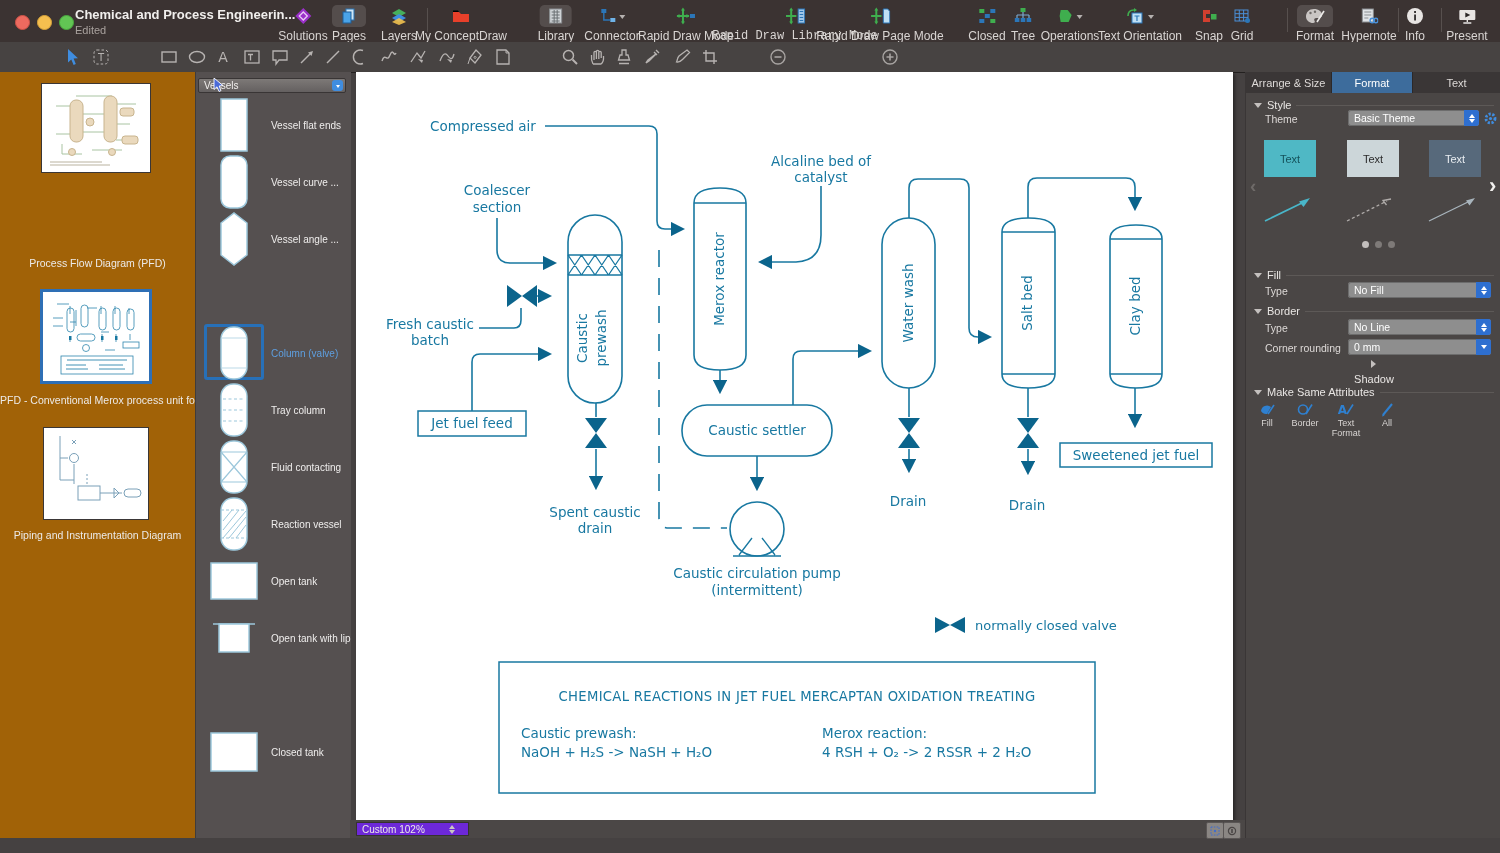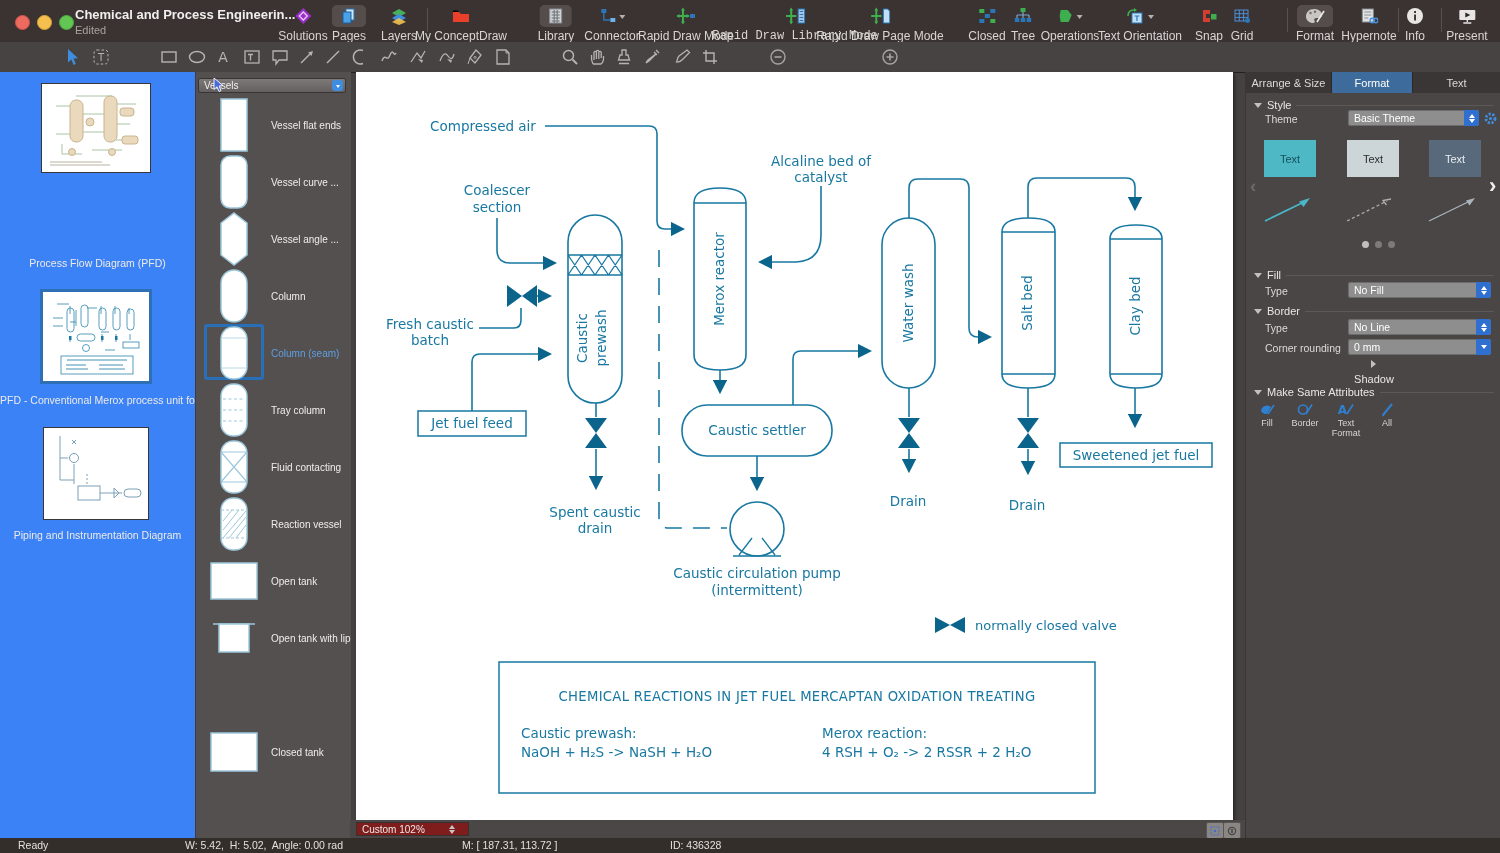--- a/index.html
+++ b/index.html
@@ -15,39 +15,39 @@
   .tbi .lbl{font-size:12px;color:#d9d5d3;white-space:nowrap;}
   .chev{width:0;height:0;border:3px solid transparent;border-top:4px solid #b5b1af;margin-top:4px;}
   .tbsep{position:absolute;top:8px;width:1px;height:24px;background:#57504e;}
   
   #toolrow{position:absolute;left:0;top:42px;width:1500px;height:30px;background:#474342;border-bottom:1px solid #23201f;}
   .tool{position:absolute;top:3px;width:24px;height:24px;transform:translateX(-50%);display:flex;align-items:center;justify-content:center;border-radius:4px;}
   #zoomtrack{position:absolute;left:798px;top:55px;width:74px;height:4px;border-radius:2px;background:#8a8684;}
   #zoomfill{position:absolute;left:0;top:0;width:26px;height:4px;border-radius:2px;background:#3f8de0;}
   #zoomthumb{position:absolute;left:18px;top:-5px;width:13px;height:13px;border-radius:50%;background:#c9c5c3;}
   
-  #pages-sb{position:absolute;left:0;top:72px;width:195px;height:766px;background:#3b82f6;}
+  #pages-sb{position:absolute;left:0;top:72px;width:195px;height:766px;background:#a16207;}
   .thumb{position:absolute;background:#fff;box-shadow:0 0 0 1px #3a3636;}
   .thumb.sel{box-shadow:0 0 0 3px #2e6fb5;}
   .thumb-cap{position:absolute;width:195px;text-align:center;font-size:10.5px;color:#eceae8;white-space:nowrap;overflow:hidden;}
   
   #shapes-panel{position:absolute;left:195px;top:72px;width:155px;height:766px;background:#555050;border-left:1px solid #403c3b;}
   #shapes-head{position:absolute;left:2px;top:6px;width:148px;height:15px;background:linear-gradient(#7d7977,#646060);border:1px solid #393535;border-radius:2px;display:flex;align-items:center;justify-content:space-between;padding:0 2px 0 5px;box-sizing:border-box;}
   #shapes-head .t{font-size:10px;color:#f2f0ee;}
   #shapes-head .btn{width:11px;height:11px;background:#3f8de0;border-radius:3px;display:flex;align-items:center;justify-content:center;}
   #shapes-head .btn i{border:2.5px solid transparent;border-top:3.5px solid #fff;margin-top:3px;}
   .shape-item{position:absolute;left:0;width:155px;height:57px;}
   .shape-ic{position:absolute;left:10px;top:0;width:56px;height:57px;display:flex;align-items:center;justify-content:center;}
   .shape-lbl{position:absolute;left:75px;top:50%;transform:translateY(-50%);font-size:10px;color:#efedec;white-space:nowrap;}
   .shape-lbl.sel{color:#5e9fe0;}
   #shape-sel-box{position:absolute;left:8px;width:60px;height:56px;border:3px solid #2770b8;border-radius:3px;box-sizing:border-box;}
   
   #page{position:absolute;left:356px;top:72px;width:877px;height:748px;background:#ffffff;box-shadow:2px 2px 3px rgba(0,0,0,0.4);}
   #canvas-footer{position:absolute;left:350px;top:820px;width:895px;height:18px;background:#4b4746;}
-  #zoom-select{position:absolute;left:6px;top:2px;width:113px;height:14px;background:#7f1d1d;border:1px solid #363232;display:flex;align-items:center;justify-content:space-between;padding:0 13px 0 5px;box-sizing:border-box;}
+  #zoom-select{position:absolute;left:6px;top:2px;width:113px;height:14px;background:#6d28d9;border:1px solid #363232;display:flex;align-items:center;justify-content:space-between;padding:0 13px 0 5px;box-sizing:border-box;}
   #zoom-select .t{font-size:10px;color:#eceae8;}
   .mini-btn{position:absolute;top:2px;width:16px;height:15px;background:#8a8683;border:1px solid #5a5655;border-radius:2px;display:flex;align-items:center;justify-content:center;}
   
   #format-panel{position:absolute;left:1245px;top:72px;width:255px;height:766px;background:#4a4645;border-left:1px solid #3a3636;}
   .ftab{position:absolute;top:0;height:21px;display:flex;align-items:center;justify-content:center;font-size:11px;color:#dedad8;background:#3a3636;border-right:1px solid #2c2828;box-sizing:border-box;cursor:default;}
   .ftab.active{background:#3d6c9c;color:#fff;}
   .sech{position:absolute;display:flex;align-items:center;gap:5px;color:#e9e6e4;font-size:11px;}
   .car{width:0;height:0;border:4px solid transparent;border-top:5px solid #c4c0be;margin-top:5px;}
   .car.right{border:4px solid transparent;border-left:5px solid #c4c0be;margin:0 0 0 2px;}
   .rule{height:1px;background:#5d5957;flex:1;}
@@ -506,36 +506,28 @@
       <span class="shape-lbl">Vessel curve ...</span>
     </div>
     <div class="shape-item" style="top:138px;">
       <span class="shape-ic">
           <svg width="30" height="54" viewBox="0 0 30 54">
             <path d="M2,11 L15,1 L28,11 V43 L15,53 L2,43 Z" fill="#fff" stroke="#9cc7db" stroke-width="1.5"></path>
           </svg>
         </span>
       <span class="shape-lbl">Vessel angle ...</span>
     </div>
-    <div class="shape-item" style="top:195px;">
-      <span class="shape-ic">
-          <svg width="30" height="54" viewBox="0 0 30 54">
-            <rect x="2" y="1" width="26" height="52" rx="13" fill="#fff" stroke="#9cc7db" stroke-width="1.5"></rect>
-          </svg>
-        </span>
-      <span class="shape-lbl">Column</span>
-    </div>
     <div class="shape-item" style="top:252px;">
       <span class="shape-ic">
           <svg width="30" height="54" viewBox="0 0 30 54">
             <rect x="2" y="1" width="26" height="52" rx="12" fill="#fff" stroke="#9cc7db" stroke-width="1.5"></rect>
             <path d="M2,12 h26 M2,42 h26" stroke="#bcd9e8" stroke-width="1.2"></path>
           </svg>
         </span>
-      <span class="shape-lbl sel">Column (seam)</span>
+      <span class="shape-lbl sel">Column (valve)</span>
     </div>
     <div class="shape-item" style="top:309px;">
       <span class="shape-ic">
           <svg width="30" height="54" viewBox="0 0 30 54">
             <rect x="2" y="1" width="26" height="52" rx="12" fill="#fff" stroke="#9cc7db" stroke-width="1.5"></rect>
             <path d="M4,16 h22 M4,27 h22 M4,38 h22" stroke="#9cc7db" stroke-width="1.2" stroke-dasharray="3 2.5"></path>
           </svg>
         </span>
       <span class="shape-lbl">Tray column</span>
     </div>
@@ -824,20 +816,14 @@
     </div>
     <div class="msa" style="left:141px;top:330px;">
       <svg width="16" height="15" viewBox="0 0 16 15">
           <path d="M4,13 L13,2" stroke="#2f80d0" stroke-width="2"></path>
           <path d="M3,14.5 l2.5,-0.8 -1.7,-1.7 z" fill="#2f80d0"></path>
         </svg>
       <span class="mlbl">All</span>
     </div>
   </div>
 
-  <div id="statusbar">
-    <span style="left:18px;">Ready</span>
-    <span style="left:185px;">W: 5.42,  H: 5.02,  Angle: 0.00 rad</span>
-    <span style="left:462px;">M: [ 187.31, 113.72 ]</span>
-    <span style="left:670px;">ID: 436328</span>
-  </div>
 
 </div>
 
 </body></html>

